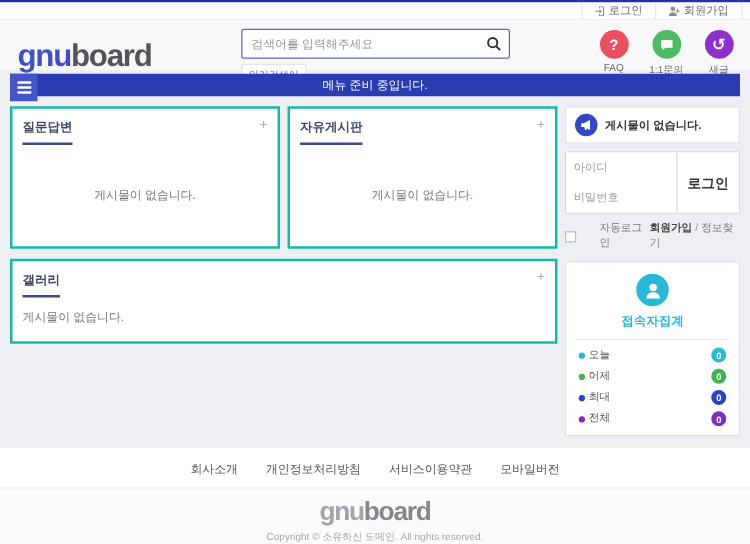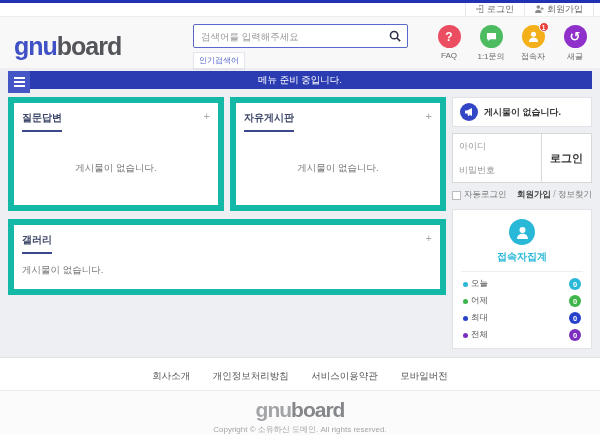--- a/index.html
+++ b/index.html
@@ -37,41 +37,41 @@
   
   .main { flex:1; background:#edeff2; display:flex; flex-direction:column; }
   .menubar { margin:3px 8px 0; height:18px; background:#2b3cb2; position:relative; display:flex; align-items:center; justify-content:center; }
   .hamb { position:absolute; left:0; top:0; width:22px; height:22px; background:#4456c6; display:flex; flex-direction:column; align-items:center; justify-content:center; cursor:pointer; }
   .hamb i { display:block; width:11px; height:1.5px; background:#fff; margin:1.2px 0; }
   .menubar-msg { color:#fff; font-size:9.5px; }
 
   .content { display:flex; gap:6px; padding:8px; align-items:flex-start; }
   .left { flex:1; }
   .boards { display:flex; gap:6px; }
-  .widget { background:#fff; border:6px solid #14b8a6; }
+  .widget { background:#fff; border:2px solid #14b8a6; }
   .board { flex:1; height:114px; display:flex; flex-direction:column; }
   .whead { display:flex; justify-content:space-between; align-items:flex-start; padding:8px 8px 0; }
   .wtitle { font-size:10px; font-weight:bold; color:#3d4668; border-bottom:2px solid #3b4890; padding-bottom:5px; cursor:pointer; }
   .wmore { color:#aaa; font-size:11px; line-height:10px; cursor:pointer; }
   .wbody-center { flex:1; display:flex; align-items:center; justify-content:center; font-size:9.5px; color:#777; }
   .gallery { margin-top:8px; }
   .gallery .gbody { padding:10px 8px 12px; font-size:9.5px; color:#777; }
 
   
   .right { width:140px; flex:none; }
   .notice { background:#fff; border:1px solid #e0e2e6; height:30px; display:flex; align-items:center; gap:6px; padding:0 7px; }
   .ncircle { width:18px; height:18px; border-radius:50%; background:#3347c6; display:flex; align-items:center; justify-content:center; flex:none; }
   .ntext { font-size:9px; color:#333; font-weight:bold; }
   .loginbox { margin-top:6px; background:#fff; border:1px solid #d8d8d8; display:grid; grid-template-columns:1fr 50px; grid-template-rows:24px 24px; }
   .loginbox input { border:none; outline:none; padding:0 6px; font-size:9px; color:#333; font-family:inherit; min-width:0; }
   .loginbox input::placeholder { color:#999; }
   .row1 { border-bottom:1px solid #e5e5e5; }
   .loginbtn { grid-column:2; grid-row:1/3; border:none; border-left:1px solid #d8d8d8; background:#fff; font-size:11px; font-weight:bold; color:#333; cursor:pointer; font-family:inherit; }
   .autorow { margin-top:6px; display:flex; justify-content:space-between; align-items:center; font-size:8.5px; }
-  .autol { display:flex; align-items:center; gap:3px; color:#777; cursor:pointer; }
+  .autol { display:flex; align-items:center; gap:19px; color:#777; cursor:pointer; }
   .cbox { width:9px; height:9px; background:#fff; border:1px solid #bbb; display:inline-block; }
   .mlinks { color:#999; }
   .mlinks .su { color:#444; font-weight:bold; cursor:pointer; }
   .mlinks .fi { color:#777; cursor:pointer; }
   .statbox { margin-top:8px; background:#fff; border:1px solid #e0e2e6; padding:9px 0 7px; text-align:center; }
   .scircle { width:26px; height:26px; border-radius:50%; background:#29b8d8; margin:0 auto; display:flex; align-items:center; justify-content:center; }
   .stitle { margin-top:5px; font-size:10px; font-weight:bold; color:#29b8d8; }
   .sdivide { border-top:1px solid #eee; margin:7px 8px 6px; }
   .sgrid { display:grid; grid-template-columns:1fr; row-gap:5px; padding:0 8px; }
   .sitem { display:flex; align-items:center; justify-content:space-between; padding:0 2px; }
@@ -136,30 +136,20 @@
     </div>
     <div class="quick-item">
       <div class="qcircle qc-inq">
         <svg width="11" height="10" viewBox="0 0 12 11">
             <path d="M1 1h10v7H5L2 10V8H1z" fill="#fff"></path>
           </svg>
       </div>
       <span class="qlabel">1:1문의</span>
     </div>
     <div class="quick-item">
-      <div class="qcircle qc-vis">
-        <svg width="11" height="11" viewBox="0 0 10 10">
-            <circle cx="5" cy="3" r="2.3" fill="#fff"></circle>
-            <path d="M.8 10c0-2.6 1.9-4 4.2-4s4.2 1.4 4.2 4z" fill="#fff"></path>
-          </svg>
-        <span class="qbadge">1</span>
-      </div>
-      <span class="qlabel">접속자</span>
-    </div>
-    <div class="quick-item">
       <div class="qcircle qc-new">
           <span>↺</span>
         </div>
       <span class="qlabel">새글</span>
     </div>
   </div>
 </div>
 
 <div class="main">
   <div class="menubar">

